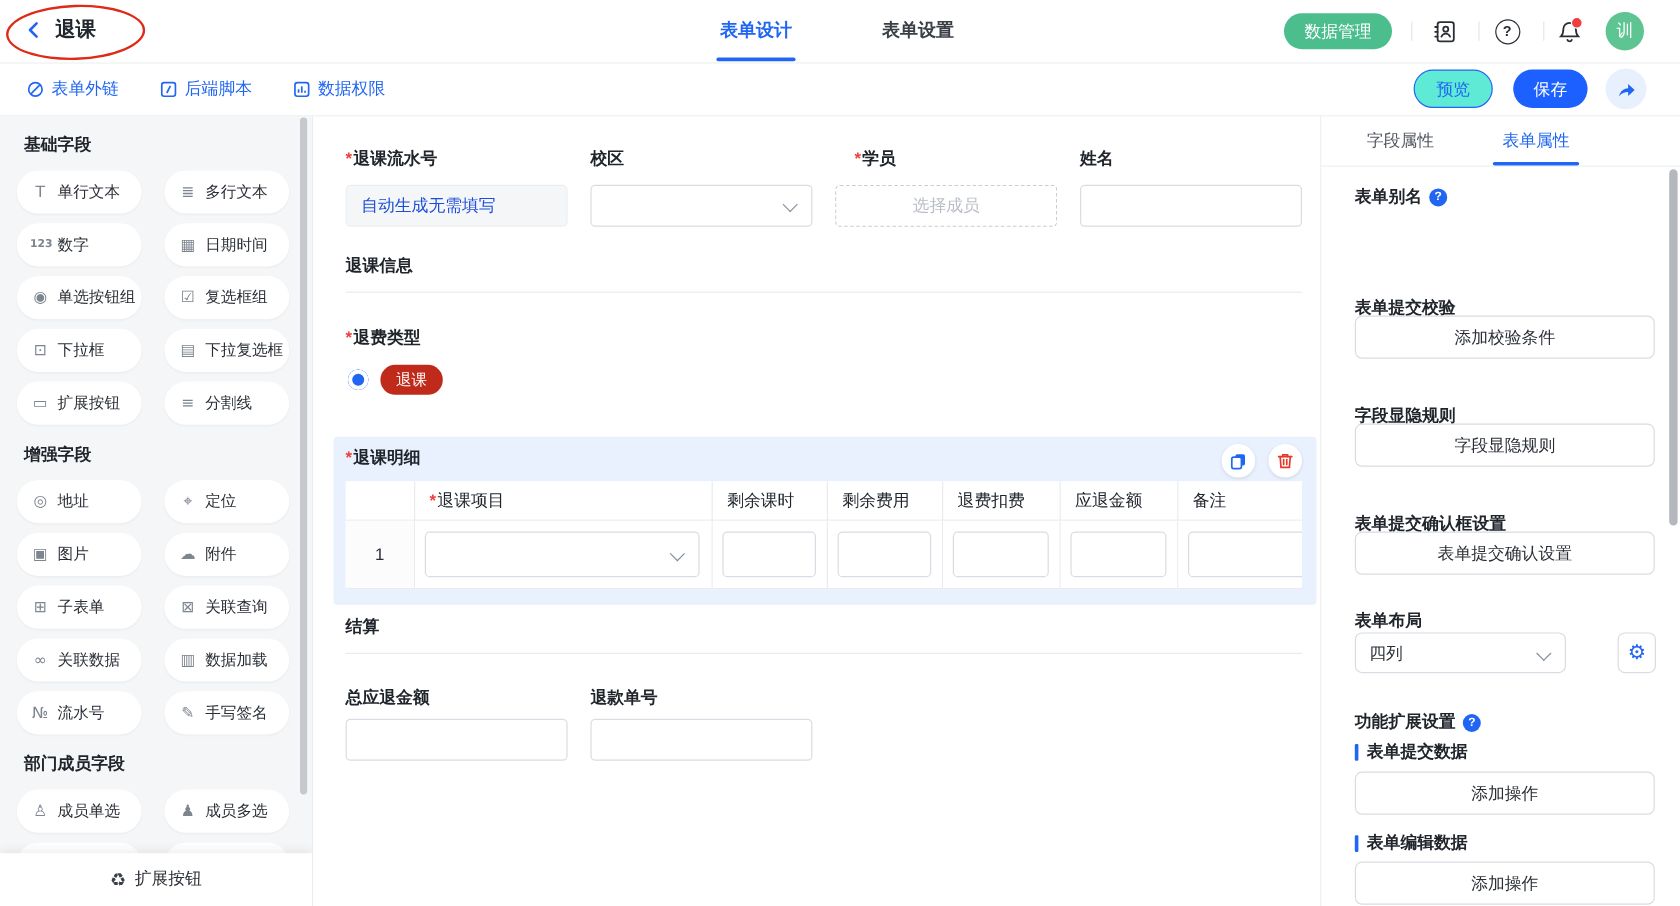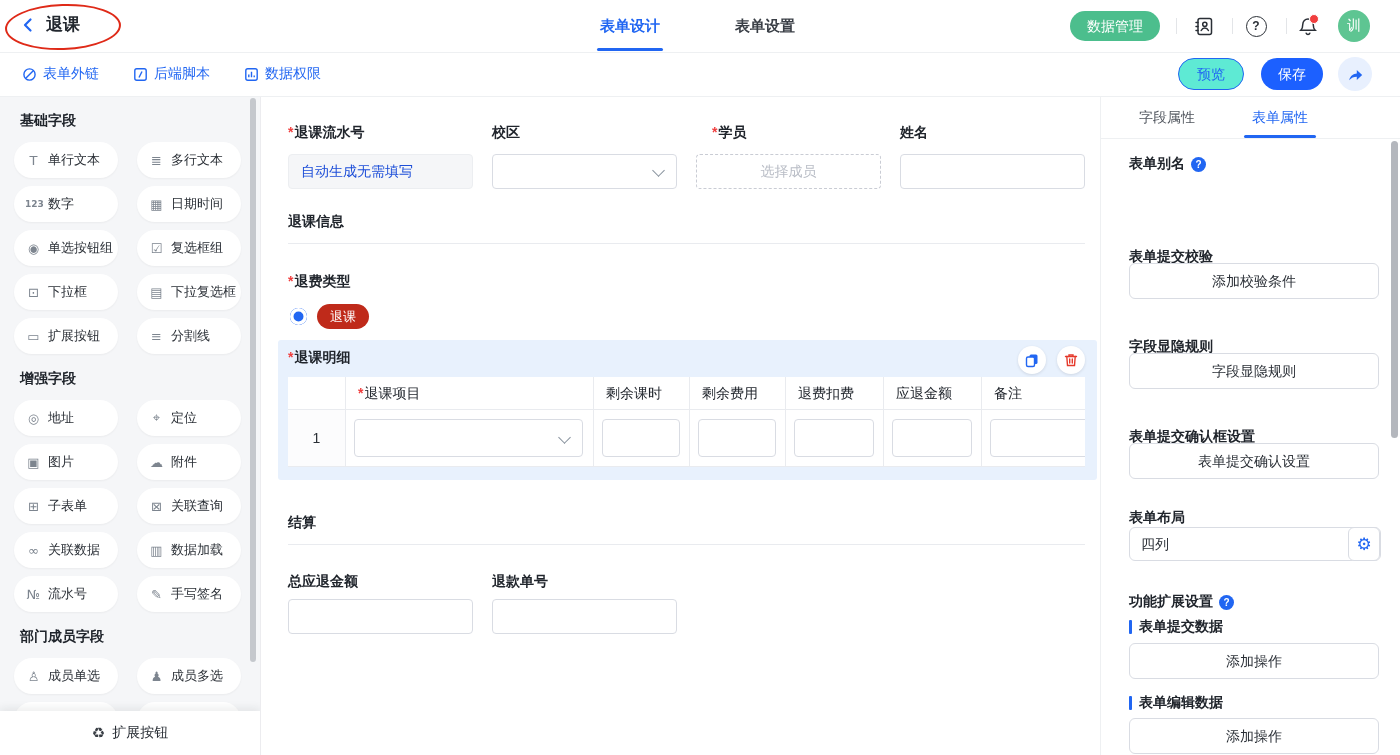--- a/index.html
+++ b/index.html
@@ -53,21 +53,21 @@
   .ctl-sel{background:#fff;border:1px solid #d9dce3;cursor:pointer;}
   .ctl-dash{background:#fff;border:1px dashed #c9ccd4;color:#b9bdc6;line-height:33px;text-align:center;cursor:pointer;}
   .ctl-txt{background:#fff;border:1px solid #d9dce3;}
   .chv{position:absolute;right:13px;top:11px;width:8px;height:8px;border-right:1.5px solid #86909c;border-bottom:1.5px solid #86909c;transform:rotate(45deg);}
   .sec-title{position:absolute;left:27px;font-size:14px;font-weight:700;color:#20252c;}
   .divider{position:absolute;left:27px;width:797px;height:1px;background:#e9ebef;}
   .radio{position:absolute;left:29px;top:212px;width:17px;height:17px;border-radius:50%;background:#2166f2;box-shadow:inset 0 0 0 3.5px #fff,inset 0 0 0 8px #2166f2;cursor:pointer;}
   .badge{position:absolute;left:56px;top:208px;height:25px;line-height:25px;padding:0 13px;border-radius:13px;background:#bf2a1a;color:#fff;font-size:13px;cursor:pointer;}
 
   
-  .sf-block{position:absolute;left:17px;top:244px;width:819px;height:140px;background:#e8f1fd;border-radius:3px;}
+  .sf-block{position:absolute;left:17px;top:268px;width:819px;height:140px;background:#e8f1fd;border-radius:3px;}
   .sf-title{position:absolute;left:10px;top:9px;font-size:14px;font-weight:700;color:#20252c;}
   .sf-iconbtn{position:absolute;top:6px;width:28px;height:28px;border-radius:50%;background:#fff;display:flex;align-items:center;justify-content:center;box-shadow:0 1px 3px rgba(31,35,41,.12);cursor:pointer;}
   .sf-copy{left:740px;}.sf-del{left:779px;}
   .sf-table{position:absolute;left:10px;top:37px;width:797px;height:90px;background:#fff;overflow:hidden;}
   .sf-hrow,.sf-brow{display:flex;}
   .sf-hc{height:33px;line-height:33px;box-sizing:border-box;border-right:1px solid #e9ebef;border-bottom:1px solid #e9ebef;padding-left:12px;font-size:14px;color:#20252c;flex:0 0 auto;white-space:nowrap;overflow:hidden;}
   .sf-bc{height:57px;box-sizing:border-box;border-right:1px solid #e9ebef;border-bottom:1px solid #e9ebef;position:relative;flex:0 0 auto;background:#fff;}
   .sf-bc.idx{display:flex;align-items:center;justify-content:center;font-size:14px;color:#2a2f36;background:#fcfcfd;}
   .cell-sel{position:absolute;left:8px;top:9px;right:10px;height:38px;border:1px solid #d9dce3;border-radius:4px;background:#fff;box-sizing:border-box;cursor:pointer;}
   .cell-sel .chv{top:13px;}
@@ -77,21 +77,21 @@
   .panel{position:absolute;left:1100px;top:96px;width:300px;bottom:0;background:#fff;border-left:1px solid #eef0f2;overflow:hidden;}
   .p-tabrow{position:absolute;left:0;top:0;width:300px;height:42px;border-bottom:1px solid #eef0f2;}
   .p-tab{position:absolute;top:0;height:42px;line-height:42px;width:80px;text-align:center;font-size:14px;color:#51565e;cursor:pointer;}
   .p-tab.act{color:#2166f2;}
   .pt1{left:26px;}.pt2{left:139px;}
   .p-underline{position:absolute;left:143px;top:39px;width:72px;height:3px;background:#2166f2;border-radius:2px;}
   .p-label{position:absolute;left:28px;font-size:14px;font-weight:700;color:#20252c;display:flex;align-items:center;gap:6px;white-space:nowrap;}
   .q-circ{width:15px;height:15px;border-radius:50%;background:#2166f2;color:#fff;font-size:10px;font-weight:700;display:flex;align-items:center;justify-content:center;cursor:pointer;}
   .p-input{position:absolute;left:28px;width:250px;height:34px;border:1px solid #d9dce3;border-radius:6px;box-sizing:border-box;padding:0 10px;font-size:14px;color:#2a2f36;background:#fff;font-family:inherit;}
   .p-btn{position:absolute;left:28px;width:250px;height:36px;line-height:34px;text-align:center;border:1px solid #d9dce3;border-radius:6px;background:#fff;font-size:14px;color:#2a2f36;box-sizing:border-box;cursor:pointer;}
-  .p-sel{position:absolute;left:28px;top:431px;width:252px;height:34px;border:1px solid #d9dce3;border-radius:6px;background:#fff;box-sizing:border-box;font-size:14px;color:#2a2f36;line-height:32px;padding-left:11px;cursor:pointer;}
+  .p-sel{position:absolute;left:28px;top:431px;width:176px;height:34px;border:1px solid #d9dce3;border-radius:6px;background:#fff;box-sizing:border-box;font-size:14px;color:#2a2f36;line-height:32px;padding-left:11px;cursor:pointer;}
   .p-sel .chv{top:12px;}
   .gear-btn{position:absolute;left:247px;top:431px;width:32px;height:34px;border:1px solid #d9dce3;border-radius:6px;background:#fff;box-sizing:border-box;display:flex;align-items:center;justify-content:center;color:#2166f2;font-size:17px;cursor:pointer;font-family:"DejaVu Sans",sans-serif;}
   .sub-label{position:absolute;left:28px;font-size:14px;font-weight:700;color:#20252c;display:flex;align-items:center;gap:7px;}
   .blue-bar{width:3px;height:14px;background:#2166f2;border-radius:1px;}
   .panel-thumb{position:absolute;left:290px;top:45px;width:7px;height:297px;border-radius:4px;background:#b4b7bd;}
 </style>
 </head>
 <body>
 
 <div class="hdr">

